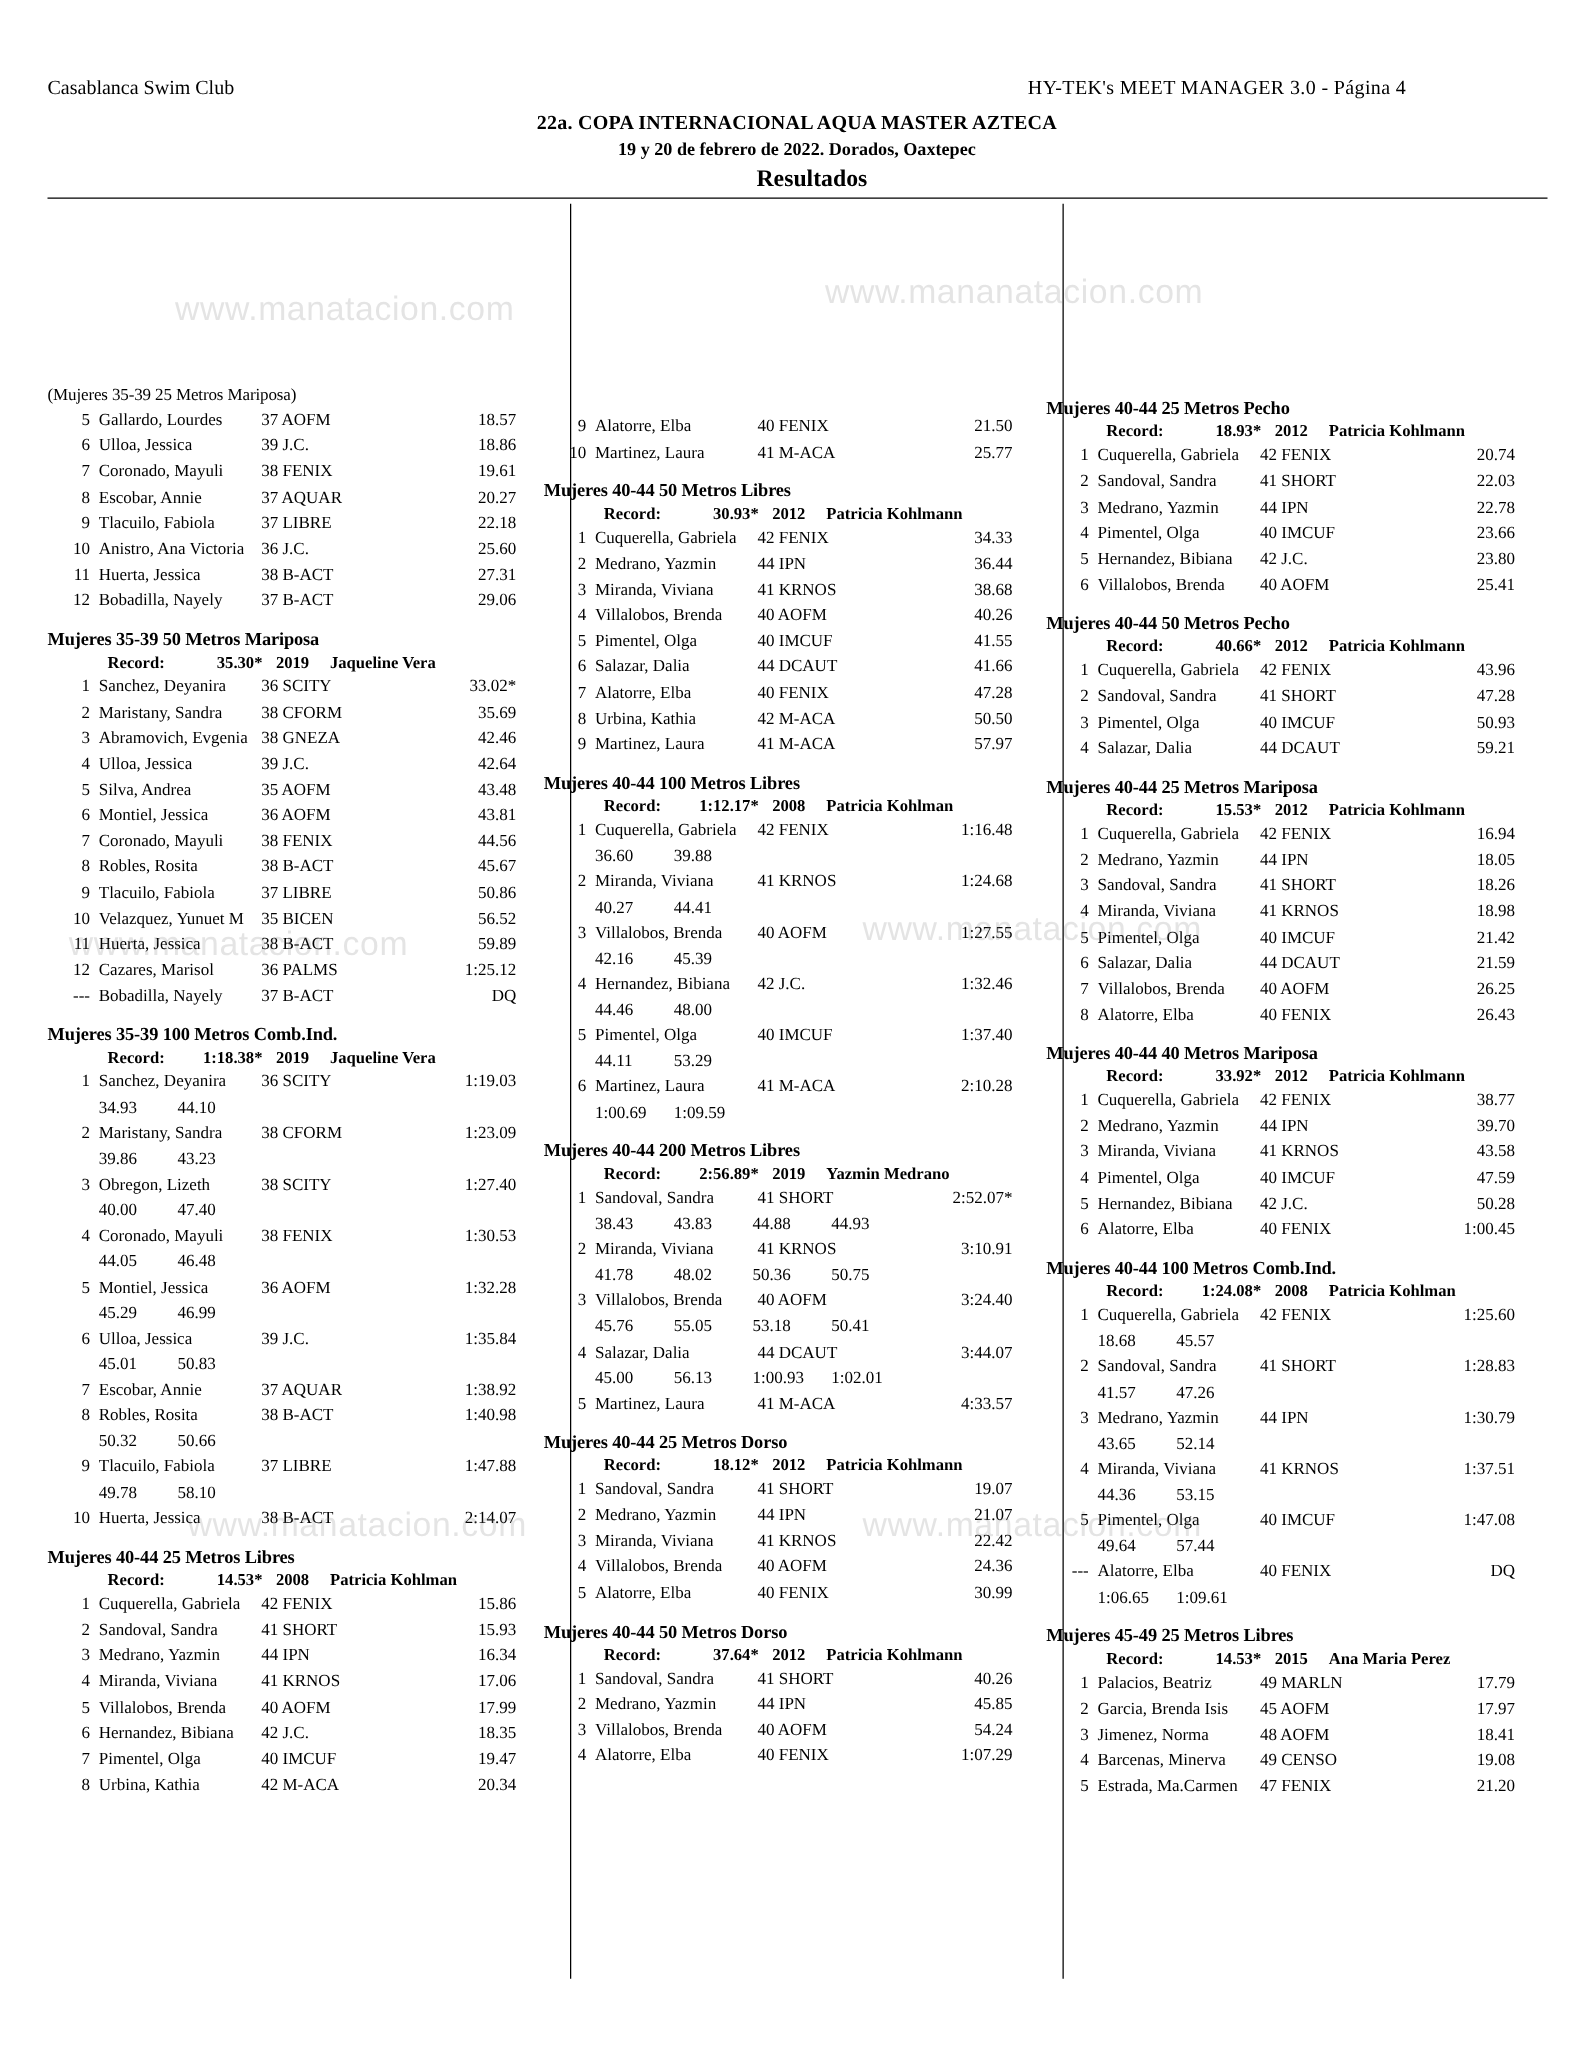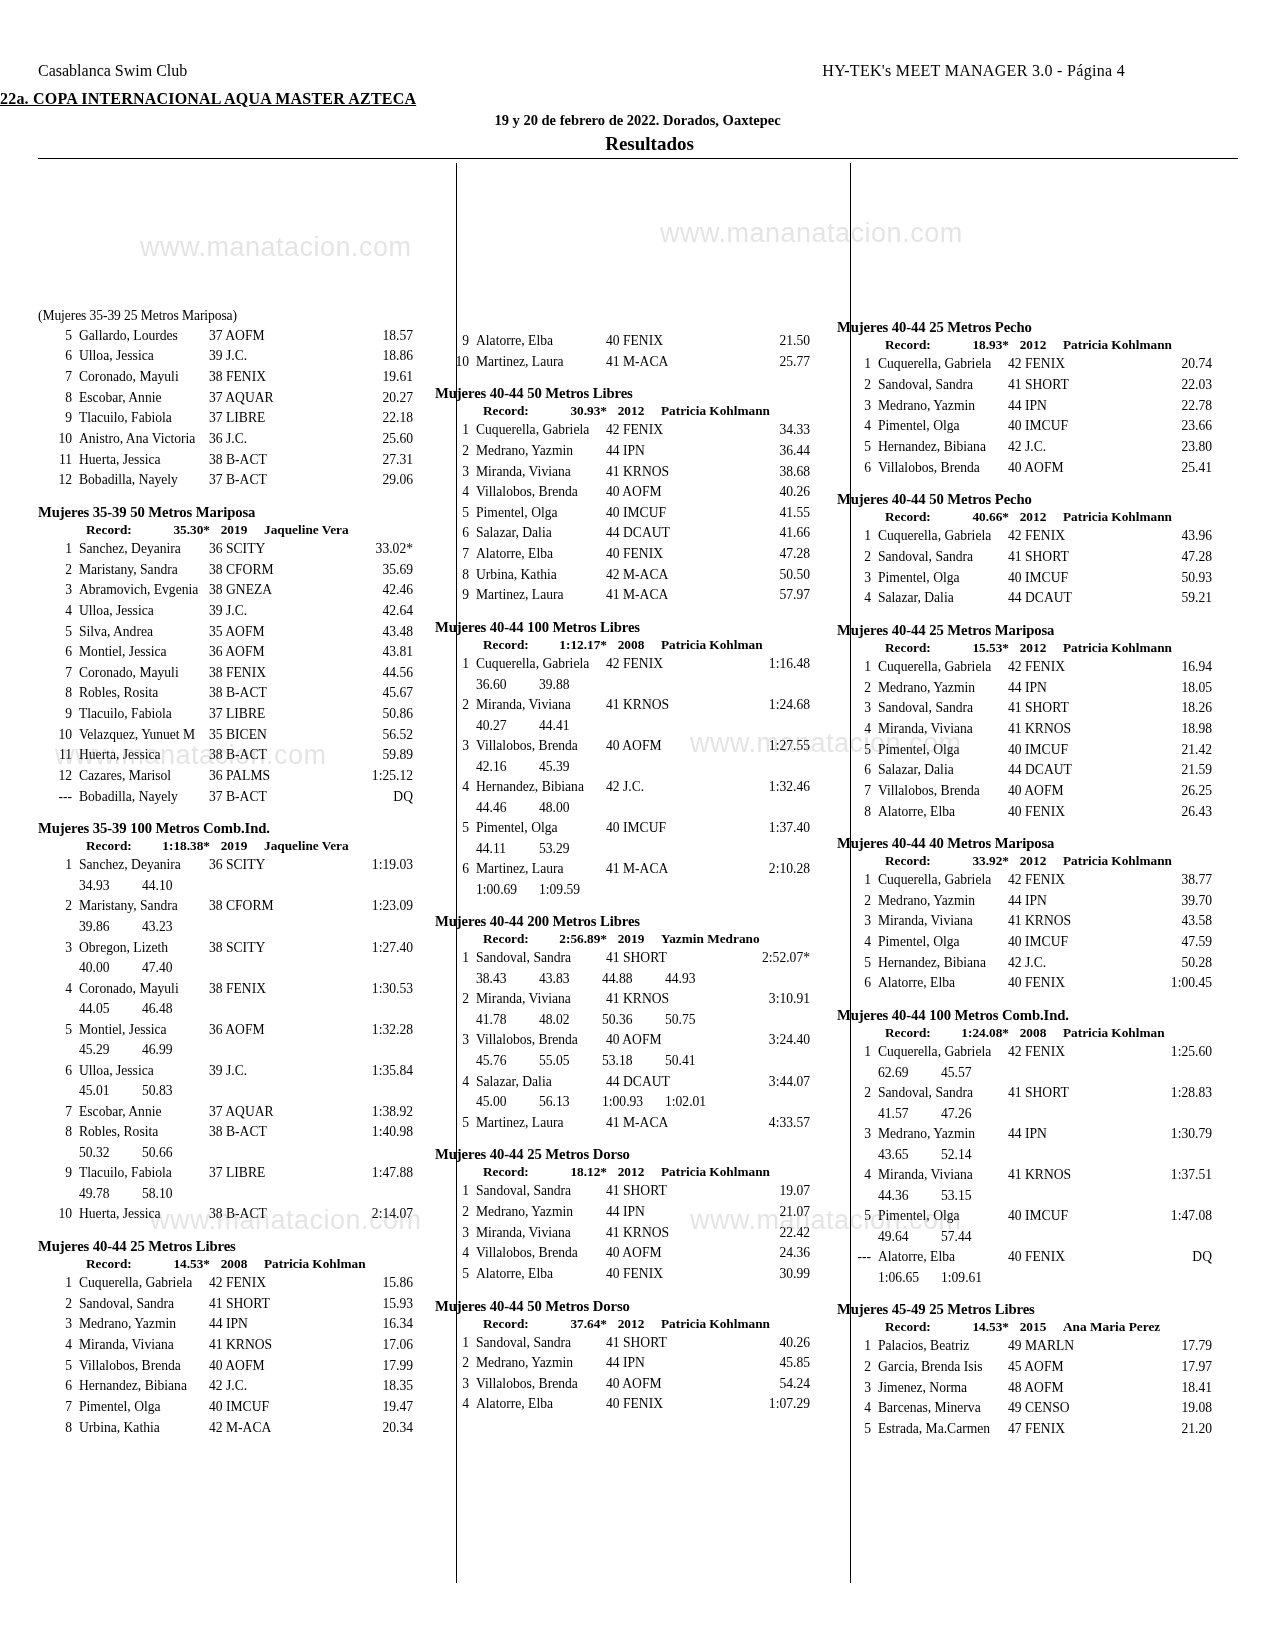--- a/index.html
+++ b/index.html
@@ -10,21 +10,21 @@
     color:#000;
     position:relative;
     overflow:hidden;
   }
   .page { position:relative; width:1275px; height:1458px; padding:0; box-sizing:border-box; }
 
   .hdr { position:absolute; top:62px; left:0; width:1275px; }
   .hdr-left { position:absolute; left:38px; top:0; font-size:16px; }
   .hdr-right { position:absolute; right:150px; top:0; font-size:16px; letter-spacing:0.3px; }
 
-  .title1 { position:absolute; top:90px; left:0; width:1275px; font-size:16px; font-weight:bold; letter-spacing:0.2px;text-decoration:underline; }
+  .title1 { position:absolute; top:90px; left:0; width:1275px; text-align:center; font-size:16px; font-weight:bold; letter-spacing:0.2px; }
   .title2 { position:absolute; top:112px; left:0; width:1275px; text-align:center; font-size:14.5px; font-weight:bold; }
   .title3 { position:absolute; top:133px; left:0; width:1275px; text-align:center; font-size:19px; font-weight:bold; font-family:"Liberation Serif", serif;padding-left:12px; }
 
   .rule { position:absolute; left:38px; top:158px; width:1200px; height:1px; background:#000; }
 
   .cols { position:absolute; top:163px; left:38px; width:1200px; height:1420px; display:flex;align-items:center; }
   .col { width:385px; position:relative; }
   .col.c1 { margin-right:9px; }
   .col.c2 { margin-right:9px; padding-left:3px; }
   .col.c3 { padding-left:8px; }
@@ -832,21 +832,21 @@
           <span class="who">Patricia Kohlman</span>
         </div>
         <div class="row">
           <span class="pl">1</span>
           <span class="nm">Cuquerella, Gabriela</span>
           <span class="tm2">42 FENIX</span>
           <span class="res">1:25.60</span>
         </div>
         <div class="splits">
           <span class="sp1"></span>
-          <span class="sp">62.69</span>
+          <span class="sp">18.68</span>
           <span class="sp">45.57</span>
         </div>
         <div class="row">
           <span class="pl">2</span>
           <span class="nm">Sandoval, Sandra</span>
           <span class="tm2">41 SHORT</span>
           <span class="res">1:28.83</span>
         </div>
         <div class="splits">
           <span class="sp1"></span>

